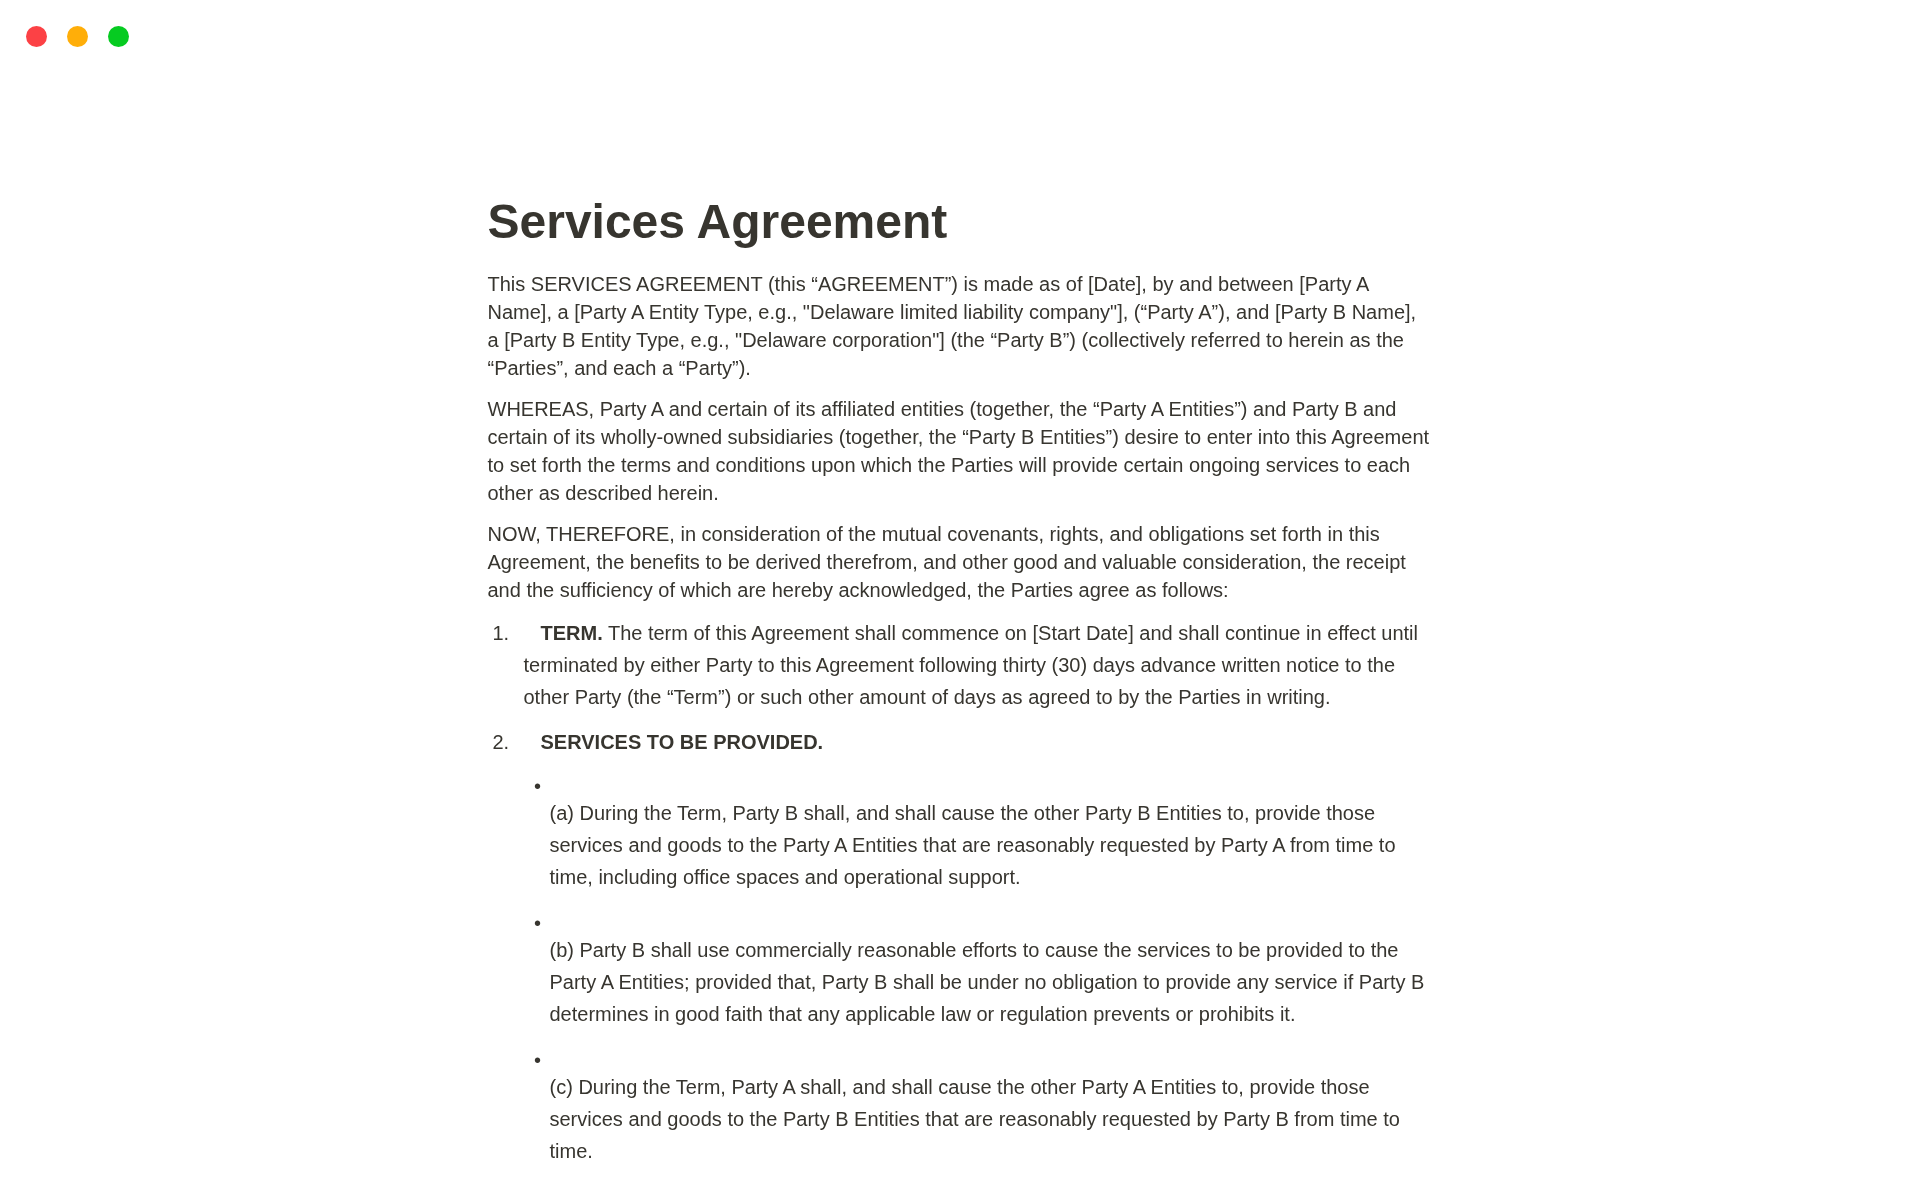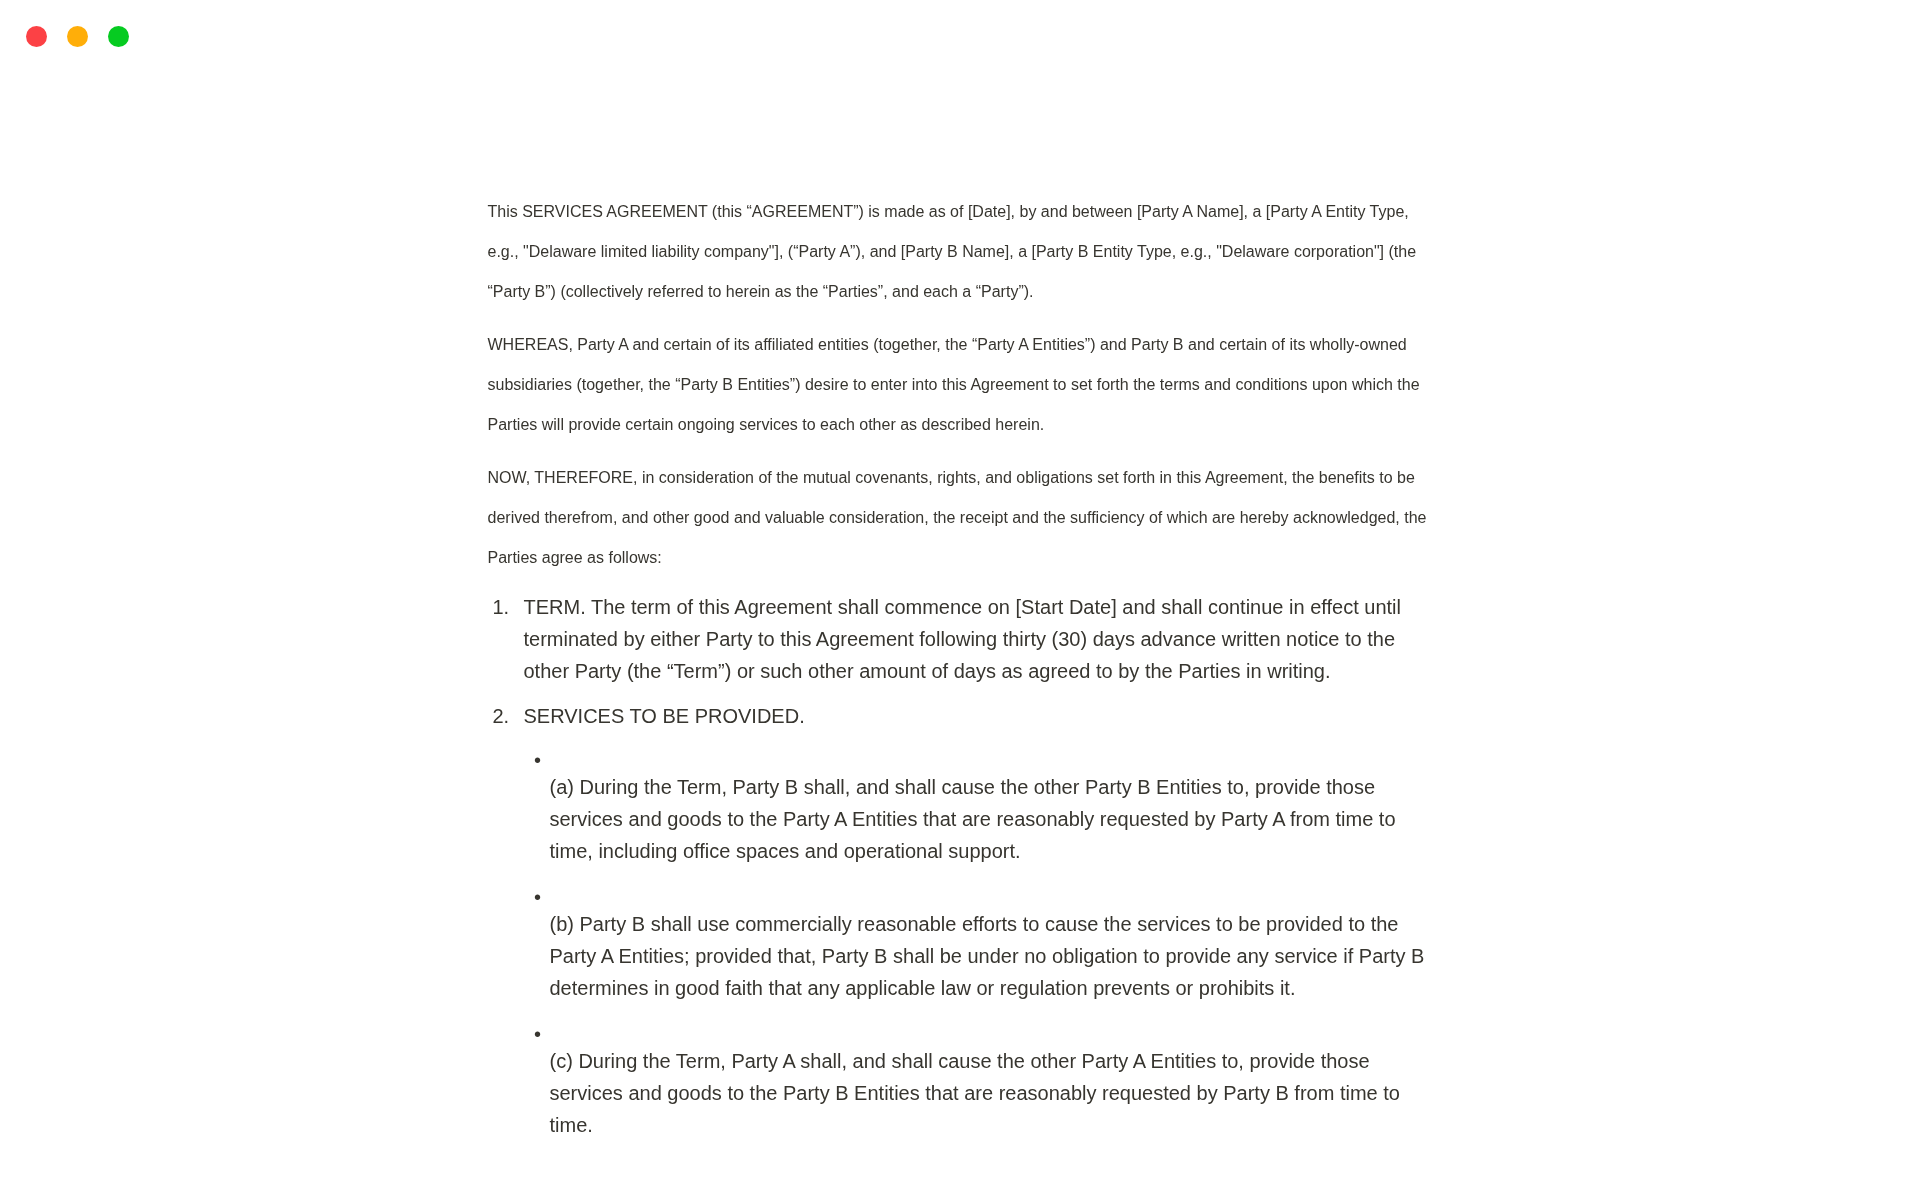--- a/index.html
+++ b/index.html
@@ -29,22 +29,22 @@
   }
   .page-title {
     font-size: 48px;
     line-height: 60px;
     font-weight: 700;
     letter-spacing: 0;
     color: #37352F;
     margin-bottom: 18px;
   }
   .doc p {
-    font-size: 16px;
-    line-height: 40px;
+    font-size: 20px;
+    line-height: 28px;
     margin-bottom: 13px;
   }
   .num-item {
     display: flex;
     font-size: 20px;
     line-height: 32px;
     margin-bottom: 13px;
   }
   .num-item.heading { margin-bottom: 12px; }
   .num-marker {
@@ -57,33 +57,34 @@
     font-size: 20px;
     line-height: 32px;
     margin-bottom: 14px;
   }
   .bullet-marker {
     flex: 0 0 24px;
     margin-left: 38px;
     text-align: center;
   }
   .bullet-content { flex: 1; margin-top: 27px; }
-  .b { font-weight: 400; }
+  .b { font-weight: 700; margin-left: 17px; }
 </style>
 </head>
 <body>
 
 <div class="titlebar">
   <span class="light" style="background-color: rgb(252, 65, 69);"></span>
   <span class="light" style="background-color: rgb(255, 174, 9);"></span>
   <span class="light" style="background-color: rgb(6, 203, 33);"></span>
 </div>
 
 <div class="doc">
 
+  <h1 class="page-title">Services Agreement</h1>
 
   <p>This SERVICES AGREEMENT (this “AGREEMENT”) is made as of [Date], by and between [Party A Name], a [Party A Entity Type, e.g., "Delaware limited liability company"], (“Party A”), and [Party B Name], a [Party B Entity Type, e.g., "Delaware corporation"] (the “Party B”) (collectively referred to herein as the “Parties”, and each a “Party”).</p>
 
   <p>WHEREAS, Party A and certain of its affiliated entities (together, the “Party A Entities”) and Party B and certain of its wholly-owned subsidiaries (together, the “Party B Entities”) desire to enter into this Agreement to set forth the terms and conditions upon which the Parties will provide certain ongoing services to each other as described herein.</p>
 
   <p>NOW, THEREFORE, in consideration of the mutual covenants, rights, and obligations set forth in this Agreement, the benefits to be derived therefrom, and other good and valuable consideration, the receipt and the sufficiency of which are hereby acknowledged, the Parties agree as follows:</p>
 
   <div class="num-item">
     <span class="num-marker">1.</span>
     <div class="num-content"><span class="b">TERM.</span><span> The term of this Agreement shall commence on [Start Date] and shall continue in effect until terminated by either Party to this Agreement following thirty (30) days advance written notice to the other Party (the “Term”) or such other amount of days as agreed to by the Parties in writing.</span></div>

